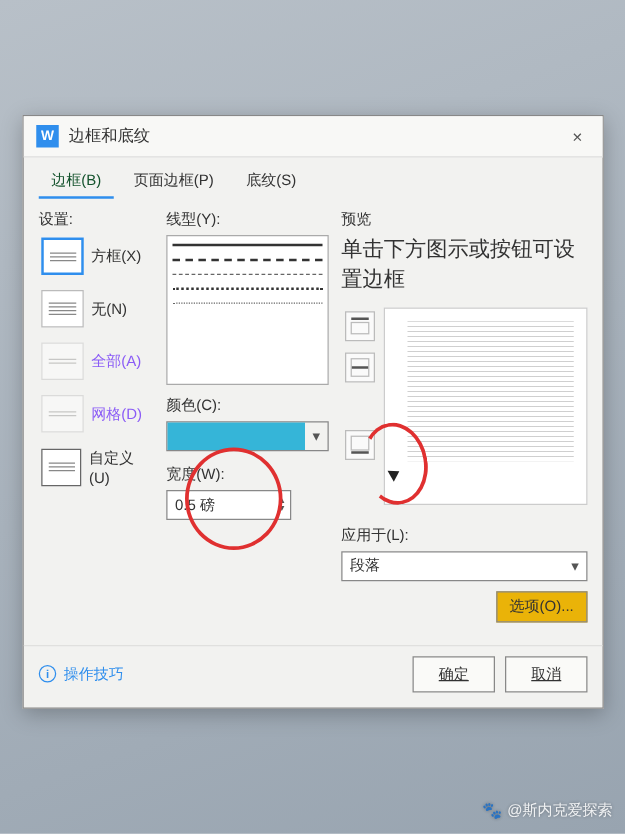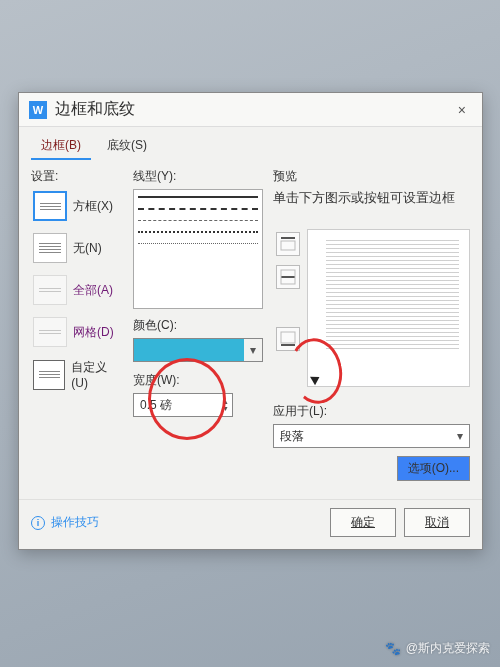--- a/index.html
+++ b/index.html
@@ -26,52 +26,52 @@
     border-bottom: 1px solid #ddd;
     background: #f8f8f6;
   }
   .app-icon {
     width: 18px; height: 18px;
     background: #2f8eed;
     display: inline-flex; align-items: center; justify-content: center;
     color: #fff; font-weight: bold; font-size: 11px;
     margin-right: 8px;
   }
-  .title-text { flex: 1; font-size: 16px; }
+  .title-text { flex: 1; font-size: 13px; }
   .close-x { font-size: 14px; color: #555; padding: 2px 6px; cursor: pointer; }
   .tabs {
     display: flex;
     padding: 6px 12px 0 12px;
     gap: 6px;
   }
   .tab {
     padding: 4px 10px;
     background: #f2f2f0;
     border-bottom: 2px solid transparent;
     cursor: pointer;
   }
-  .tab.active { border-bottom: 2px solid #2f8eed; color:#7f1d1d;text-align:center; }
+  .tab.active { border-bottom: 2px solid #2f8eed; color:#14532d;text-align:center; }
   .body {
     display: flex;
     padding: 8px 12px 6px 12px;
     gap: 10px;
   }
   .col { display: flex; flex-direction: column; }
   .col.settings { width: 92px; }
   .col.middle { width: 130px; }
   .col.preview { flex: 1; }
   .section-label { font-size: 12px; margin-bottom: 4px; color: #333; }
   .setting-item {
     display: flex; align-items: center;
     gap: 6px; margin-bottom: 8px;
     padding: 2px;
     cursor: pointer;
   }
   .setting-item.selected .setting-icon { border: 2px solid #2f8eed; }
-  .setting-item.disabled { color: #701a75; }
+  .setting-item.disabled { color: #8b5cf6; }
   .setting-icon {
     width: 34px; height: 30px;
     background: #fff;
     border: 1px solid #bbb;
     display: inline-flex; align-items: center; justify-content: center;
     flex-direction: column;
     gap: 2px;
   }
   .setting-icon .ln { height: 1px; background: #888; width: 70%; }
   .setting-icon.box { border: 2px solid #2f8eed; position: relative; }
@@ -99,21 +99,21 @@
   .dd-arrow { width: 18px; text-align: center; color:#555; }
   .width-select {
     display: flex; align-items: center;
     border: 1px solid #888;
     height: 24px; width: 100px;
     cursor: pointer;
     background:#fff;
   }
   .width-val { flex:1; padding: 0 6px; }
   .spin { display:flex; flex-direction:column; font-size:7px; line-height:7px; padding-right:3px; color:#555;}
-  .preview-desc { font-size: 13px; color:#333; margin-bottom: 22px; line-height:1.4; }
+  .preview-desc { font-size: 17px; color:#333; margin-bottom: 10px; line-height:1.4; }
   .preview-area {
     display: grid;
     grid-template-columns: 30px 1fr;
     grid-template-rows: 30px 90px 30px;
     gap: 4px;
     margin-bottom: 16px;
   }
   .pv-btn {
     width: 26px; height: 26px;
     border: 1px solid #bbb;
@@ -141,21 +141,21 @@
   .top-btn-wrap { grid-column:1; grid-row:1; display:flex; align-items:center; justify-content:center;}
   .apply-row { margin-bottom: 6px; }
   .apply-select {
     display:flex; align-items:center;
     border: 1px solid #888; background:#fff;
     height: 24px; cursor:pointer; margin-bottom:8px;
   }
   .apply-val { flex:1; padding:0 6px; }
   .options-btn {
     float:right;
-    border:1px solid #888; background:#3b82f6;
+    border:1px solid #888; background:#eab308;
     padding: 3px 10px; cursor:pointer;
   }
   .footer {
     display:flex; align-items:center;
     padding: 8px 12px 12px 12px;
     border-top: 1px solid #e0e0de;
     margin-top: 6px;
   }
   .tips {
     display:flex; align-items:center; gap:6px;
@@ -203,20 +203,21 @@
 <div class="dialog">
 
   <div class="titlebar">
     <span class="app-icon">W</span>
     <span class="title-text">边框和底纹</span>
     <span class="close-x">×</span>
   </div>
 
   <div class="tabs">
     <div class="tab active">边框(B)</div>
+    <div class="tab">页面边框(P)</div>
     <div class="tab">底纹(S)</div>
   </div>
 
   <div class="body">
 
     <div class="col settings">
       <div class="section-label">设置:</div>
 
       <div class="setting-item selected">
         <span class="setting-icon box">

